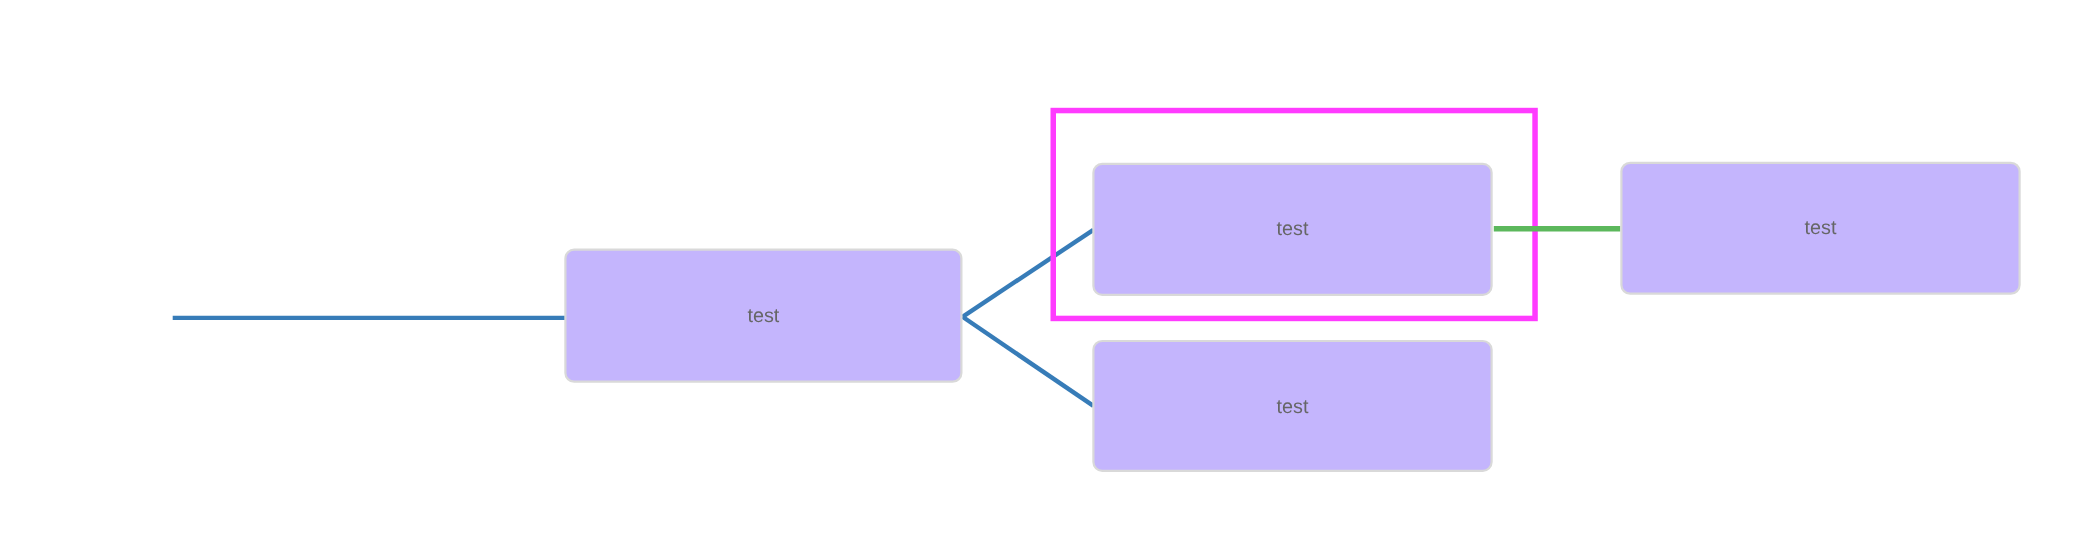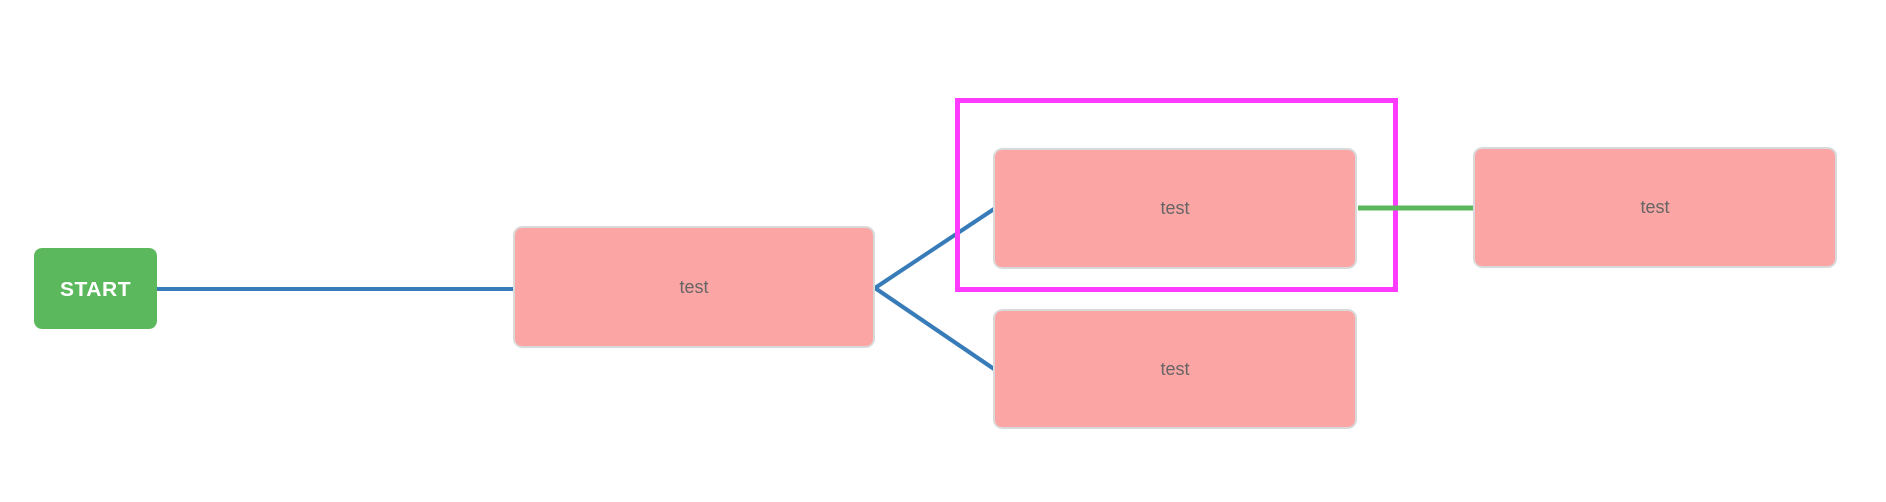--- a/index.html
+++ b/index.html
@@ -36,21 +36,21 @@
     letter-spacing: 0.5px;
     display: flex;
     align-items: center;
     justify-content: center;
     cursor: pointer;
     box-sizing: border-box;
     z-index: 3;
   }
   .node {
     position: absolute;
-    background: #fca5a5;
+    background: #c4b5fd;
     border: 2px solid #d9d9d9;
     border-radius: 9px;
     box-sizing: border-box;
     display: flex;
     align-items: center;
     justify-content: center;
     color: #666666;
     font-size: 18px;
     cursor: move;
     z-index: 3;
@@ -69,23 +69,20 @@
 
     <line x1="157" y1="289" x2="515" y2="289" stroke-width="4" stroke="#377cb8"></line>
     <line x1="875" y1="288" x2="994" y2="209" stroke-width="4" stroke="#377cb8"></line>
     <line x1="875" y1="288" x2="994" y2="369" stroke-width="4" stroke="#377cb8"></line>
 
     <rect x="957.5" y="100.5" width="438" height="189" fill="none" stroke-width="5" stroke="#ff3bff"></rect>
 
     <line x1="1358" y1="208" x2="1473" y2="208" stroke-width="5" stroke="#5cb85c"></line>
   </svg>
 
-  <div class="start-node">
-    <span>START</span>
-  </div>
 
   <div class="node node-1">
     <span>test</span>
   </div>
 
   <div class="node node-2">
     <span>test</span>
   </div>
 
   <div class="node node-3">

